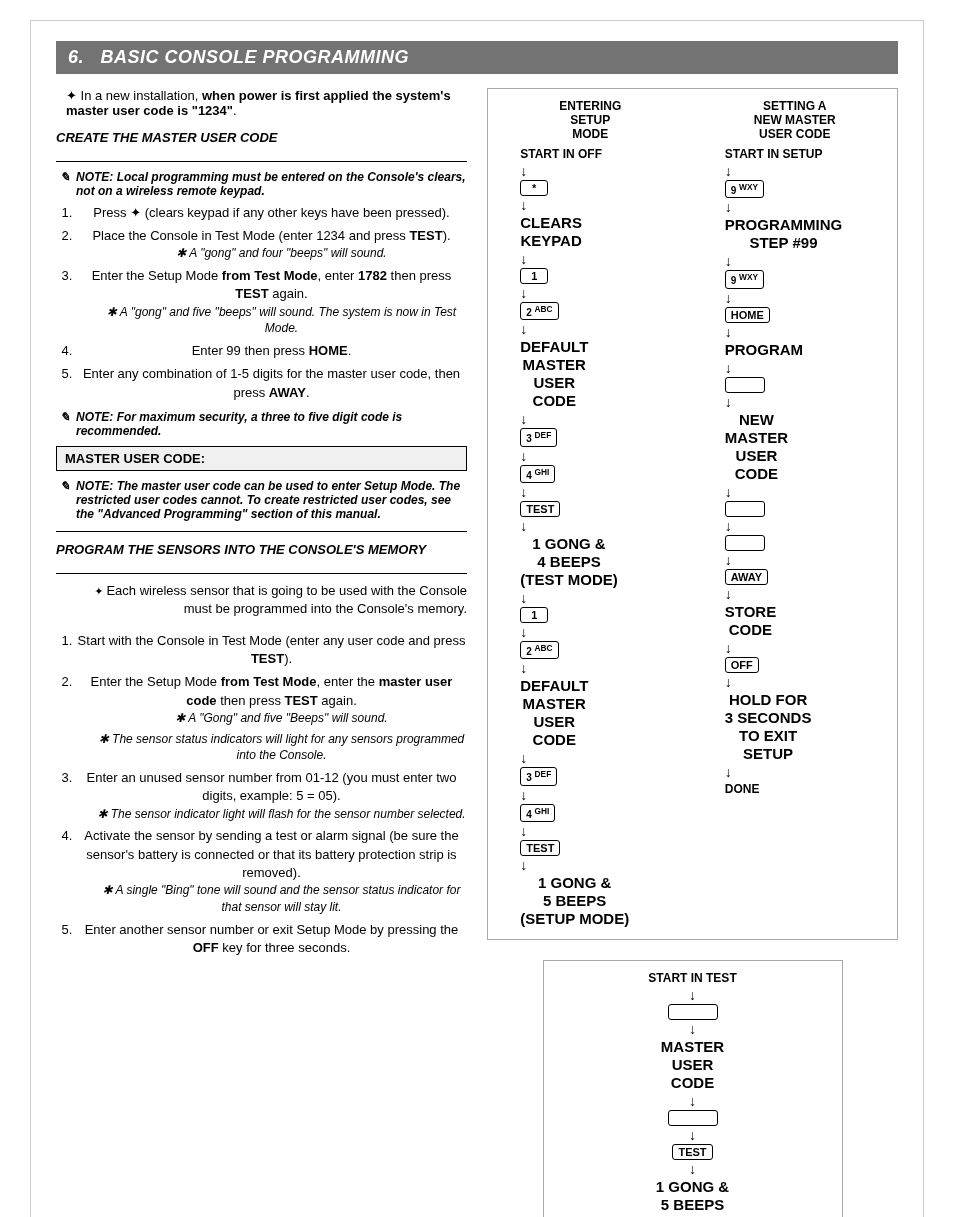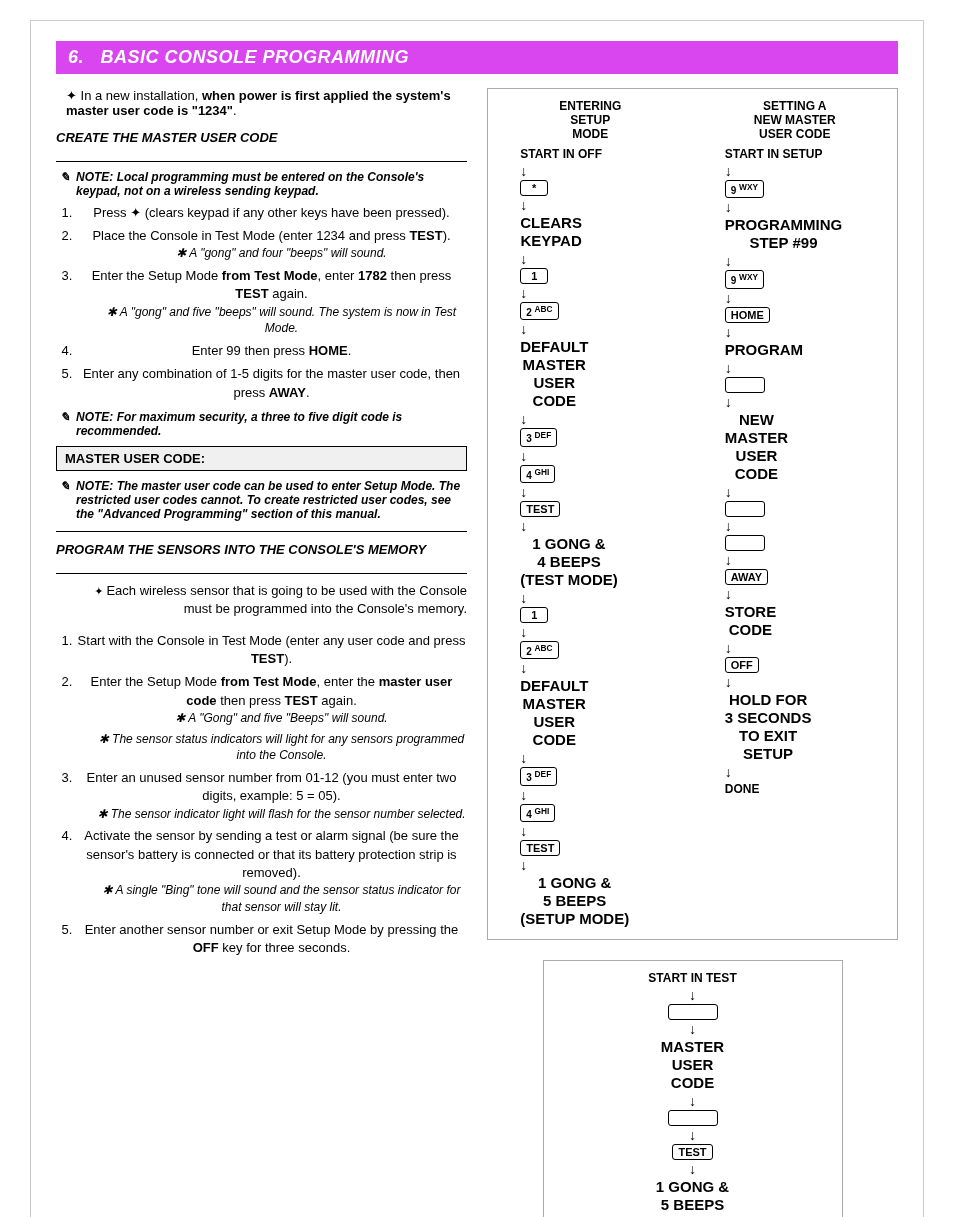--- a/index.html
+++ b/index.html
@@ -13,21 +13,21 @@
       padding: 20px 30px;
     }
     .page-border {
       border: 1px solid #ccc;
       padding: 20px 25px;
       min-height: 1170px;
       position: relative;
     }
     
     .section-header {
-      background: #d946ef;
+      background: #737373;
       color: #fff;
       font-size: 18px;
       font-weight: bold;
       font-style: italic;
       padding: 6px 12px;
       margin-bottom: 14px;
       letter-spacing: 0.5px;
     }
     .section-header span {
       font-style: italic;
@@ -197,21 +197,21 @@
 
     <div class="left-col">
 
       <div class="intro-line">
         In a new installation, <strong>when power is first applied the system's master user code is "1234"</strong>.
       </div>
 
       <div class="subsection-title">CREATE THE MASTER USER CODE</div>
 
       <div class="note note-bold">
-        <em>NOTE: Local programming must be entered on the Console's keypad, not on a wireless sending keypad.</em>
+        <em>NOTE: Local programming must be entered on the Console's clears, not on a wireless remote keypad.</em>
       </div>
 
       <ol class="steps">
         <li>Press ✦ (clears keypad if any other keys have been pressed).</li>
         <li>Place the Console in Test Mode (enter 1234 and press <strong>TEST</strong>).
           <div class="sub-note">A "gong" and four "beeps" will sound.</div>
         </li>
         <li>Enter the Setup Mode <strong>from Test Mode</strong>, enter <strong>1782</strong> then press <strong>TEST</strong> again.
           <div class="sub-note">A "gong" and five "beeps" will sound. The system is now in Test Mode.</div>
         </li>

